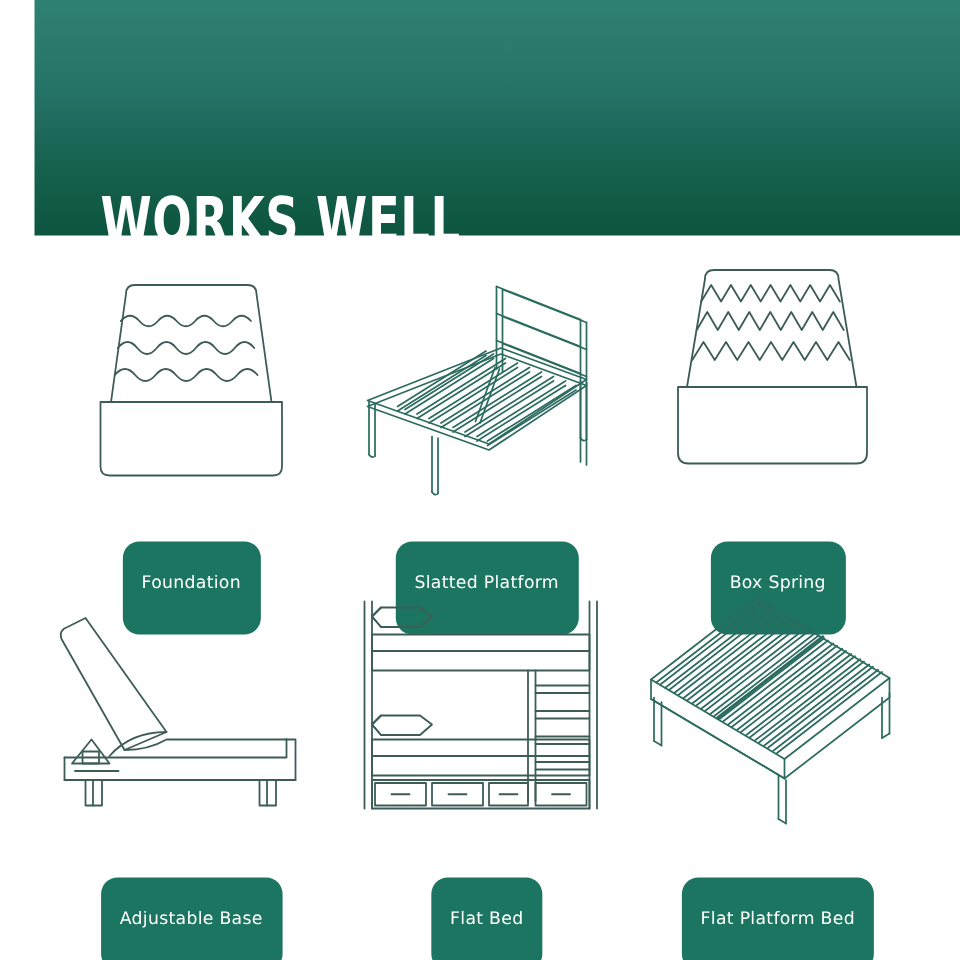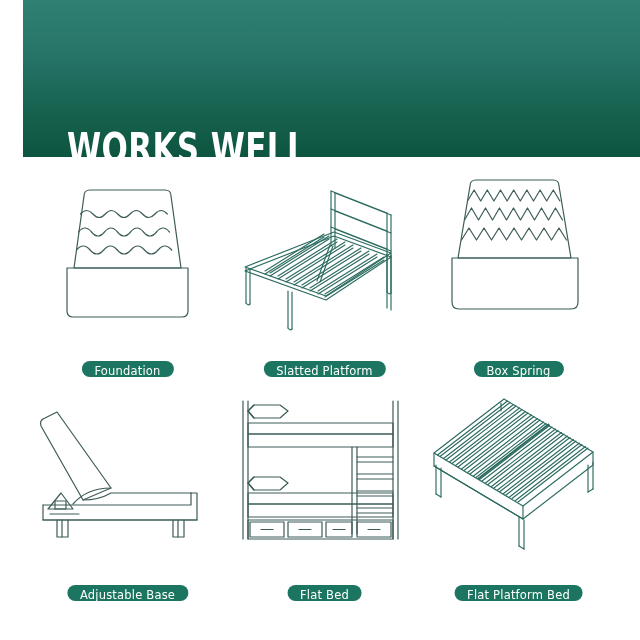--- a/index.html
+++ b/index.html
@@ -73,22 +73,22 @@
   .pill {
     position: absolute;
     left: 50%;
     transform: translateX(-50%);
     background: #1b7560;
     color: #ffffff;
     border-radius: 11px;
     font-family: "DejaVu Sans", "Liberation Sans", sans-serif;
     font-size: 11.5px;
     line-height: 20px;
-    height: 16px;
-    padding: 0 13px;
+    height: 28px;
+    padding: 17px 13px;
     white-space: nowrap;
     letter-spacing: 0.2px;
   }
   .row1 .pill { top: 193px; }
   .row2 .pill { top: 196px; }
 
   
   #cell-foundation       { left: 21px;  top: 11px; }
   #cell-slatted-platform { left: 218px; top: 11px; text-decoration: underline; }
   #cell-box-spring       { left: 412px; top: 11px; text-decoration: underline; }

